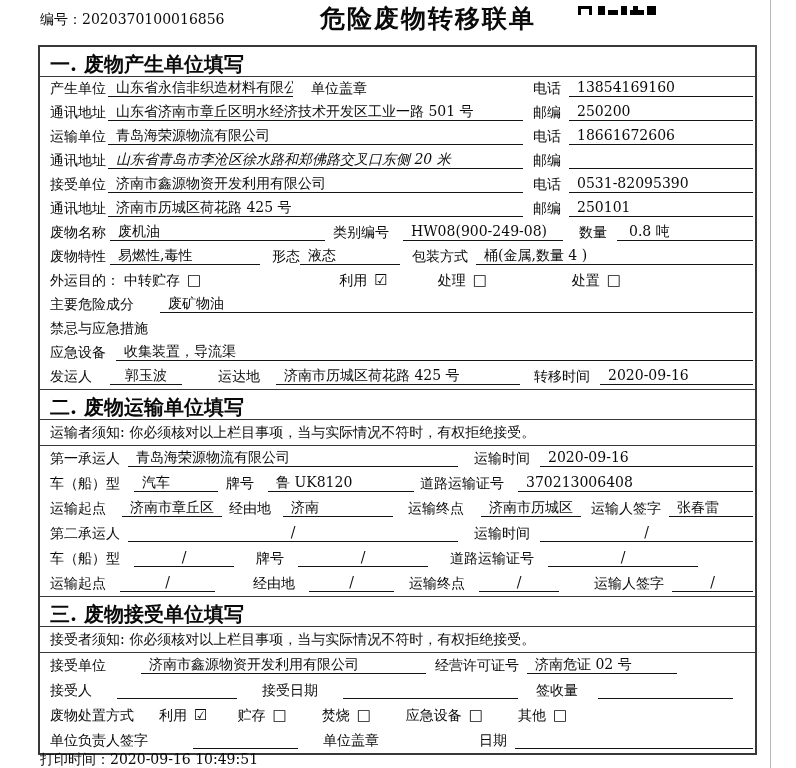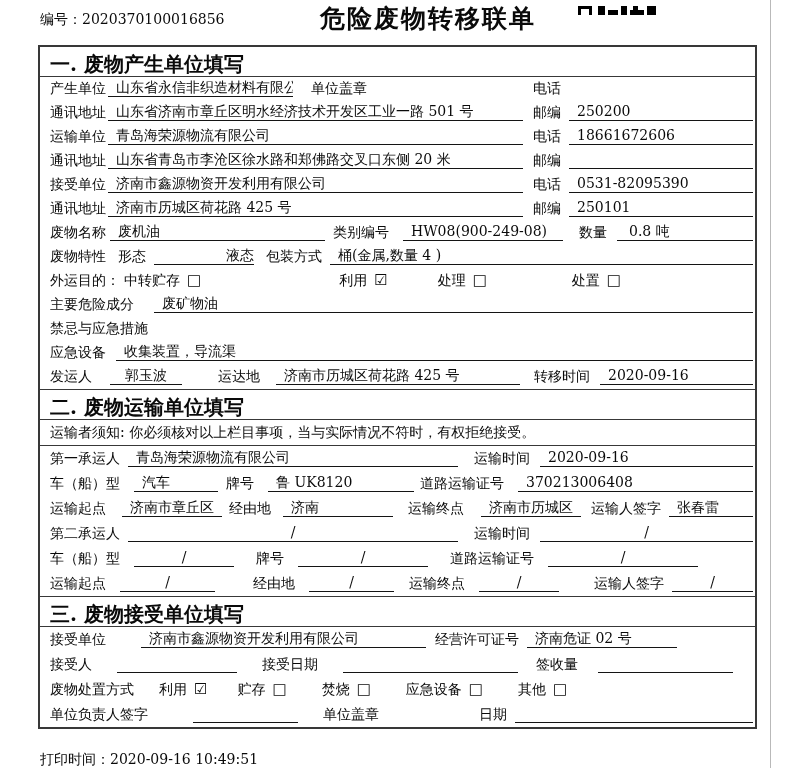--- a/index.html
+++ b/index.html
@@ -66,20 +66,21 @@
   <div class="formbox">
 
     <div class="sec">一. 废物产生单位填写</div>
 
     <div class="row h24">
       <span class="lb">产生单位</span>
       <span class="u" style="width:185px;margin-left:2px;">山东省永信非织造材料有限公司</span>
       <span class="lb" style="margin-left:18px;">单位盖章</span>
       <span class="rcol">
         <span class="lb">电话</span>
+        <span class="u fx">13854169160</span>
       </span>
     </div>
 
     <div class="row h24">
       <span class="lb">通讯地址</span>
       <span class="u fx" style="margin-left:2px;margin-right:10px;">山东省济南市章丘区明水经济技术开发区工业一路 501 号</span>
       <span class="rcol">
         <span class="lb">邮编</span>
         <span class="u fx">250200</span>
       </span>
@@ -89,21 +90,21 @@
       <span class="lb">运输单位</span>
       <span class="u fx" style="margin-left:2px;margin-right:10px;">青岛海荣源物流有限公司</span>
       <span class="rcol">
         <span class="lb">电话</span>
         <span class="u fx">18661672606</span>
       </span>
     </div>
 
     <div class="row h24">
       <span class="lb">通讯地址</span>
-      <span class="u fx" style="margin-left:2px;margin-right:10px;">山东省青岛市李沧区徐水路和郑佛路交叉口东侧 20 米</span>
+      <span class="u fx" style="margin-left:2px;margin-right:10px;font-style:italic;">山东省青岛市李沧区徐水路和郑佛路交叉口东侧 20 米</span>
       <span class="rcol">
         <span class="lb">邮编</span>
         <span class="u fx"></span>
       </span>
     </div>
 
     <div class="row h24">
       <span class="lb">接受单位</span>
       <span class="u fx" style="margin-left:2px;margin-right:10px;">济南市鑫源物资开发利用有限公司</span>
       <span class="rcol">
@@ -125,22 +126,23 @@
       <span class="lb">废物名称</span>
       <span class="u" style="width:215px;margin-left:4px;">废机油</span>
       <span class="lb" style="margin-left:8px;">类别编号</span>
       <span class="u" style="width:160px;margin-left:14px;">HW08(900-249-08)</span>
       <span class="lb" style="margin-left:16px;">数量</span>
       <span class="u fx" style="margin-left:10px;padding-left:12px;">0.8 吨</span>
     </div>
 
     <div class="row h24">
       <span class="lb">废物特性</span>
+      <span class="u" style="width:150px;margin-left:4px;">易燃性,毒性</span>
       <span class="lb" style="margin-left:12px;">形态</span>
-      <span class="u" style="width:100px;margin-left:8px;text-align:right;">液态</span>
+      <span class="u" style="width:100px;margin-left:0;">液态</span>
       <span class="lb" style="margin-left:12px;">包装方式</span>
       <span class="u fx" style="margin-left:8px;">桶(金属,数量 4 )</span>
     </div>
 
     <div class="row h24">
       <span class="lb">外运目的：</span>
       <span class="opt" style="margin-left:4px;">
         <span class="olb">中转贮存</span>
         <span class="box">□</span>
       </span>
@@ -153,21 +155,21 @@
         <span class="box">□</span>
       </span>
       <span class="opt" style="margin-left:85px;">
         <span class="olb">处置</span>
         <span class="box">□</span>
       </span>
     </div>
 
     <div class="row h24">
       <span class="lb">主要危险成分</span>
-      <span class="u fx" style="margin-left:20px;">废矿物油</span>
+      <span class="u fx" style="margin-left:26px;">废矿物油</span>
     </div>
 
     <div class="row h24">
       <span class="lb">禁忌与应急措施</span>
     </div>
 
     <div class="row h24">
       <span class="lb">应急设备</span>
       <span class="u fx" style="margin-left:10px;">收集装置，导流渠</span>
     </div>
@@ -232,20 +234,21 @@
       <span class="u uc" style="width:95px;margin-left:14px;">/</span>
       <span class="lb" style="margin-left:38px;">经由地</span>
       <span class="u uc" style="width:85px;margin-left:14px;">/</span>
       <span class="lb" style="margin-left:15px;">运输终点</span>
       <span class="u uc" style="width:80px;margin-left:14px;">/</span>
       <span class="lb" style="margin-left:35px;">运输人签字</span>
       <span class="u uc fx" style="margin-left:8px;">/</span>
     </div>
 
     <div class="sec sec-top">三. 废物接受单位填写</div>
+    <div class="note-row">接受者须知: 你必须核对以上栏目事项，当与实际情况不符时，有权拒绝接受。</div>
 
     <div class="row h25">
       <span class="lb">接受单位</span>
       <span class="u" style="width:285px;margin-left:35px;">济南市鑫源物资开发利用有限公司</span>
       <span class="lb" style="margin-left:9px;">经营许可证号</span>
       <span class="u" style="width:150px;margin-left:8px;">济南危证 02 号</span>
     </div>
 
     <div class="row h25">
       <span class="lb">接受人</span>

